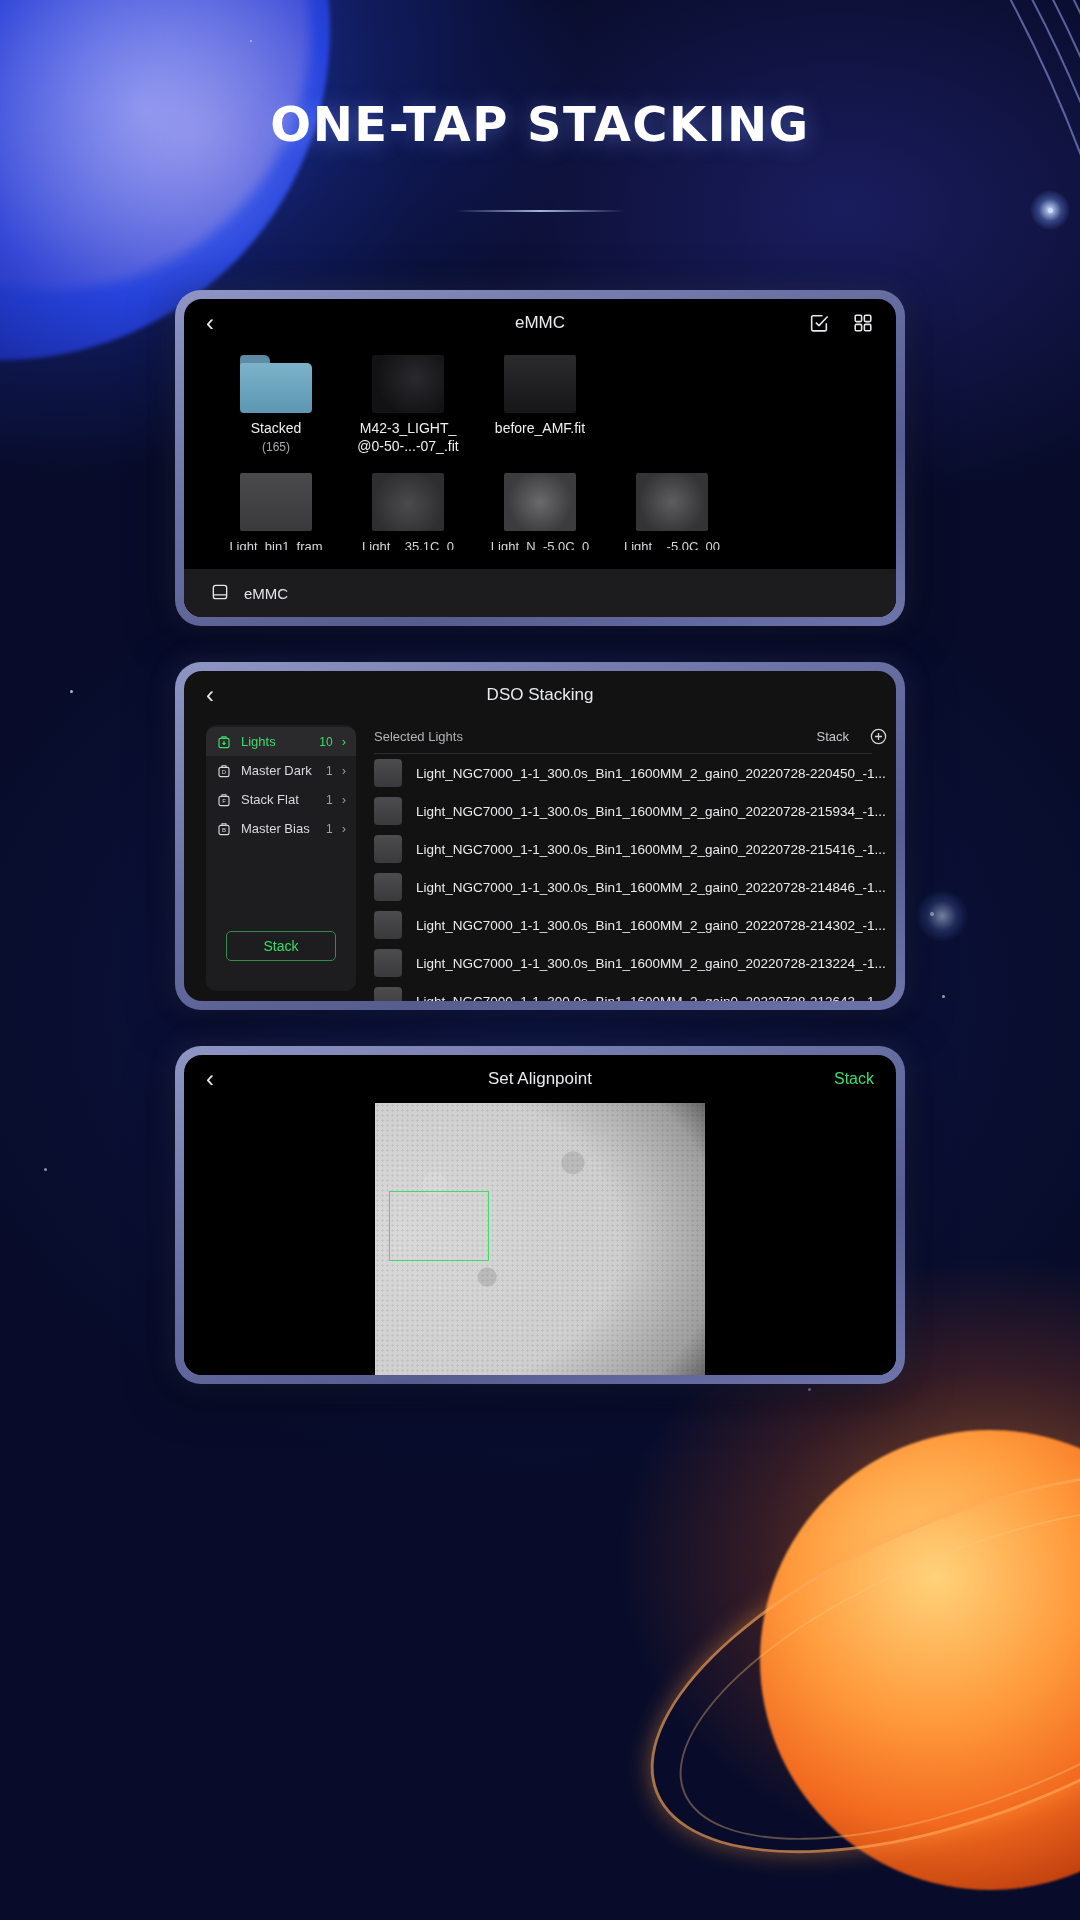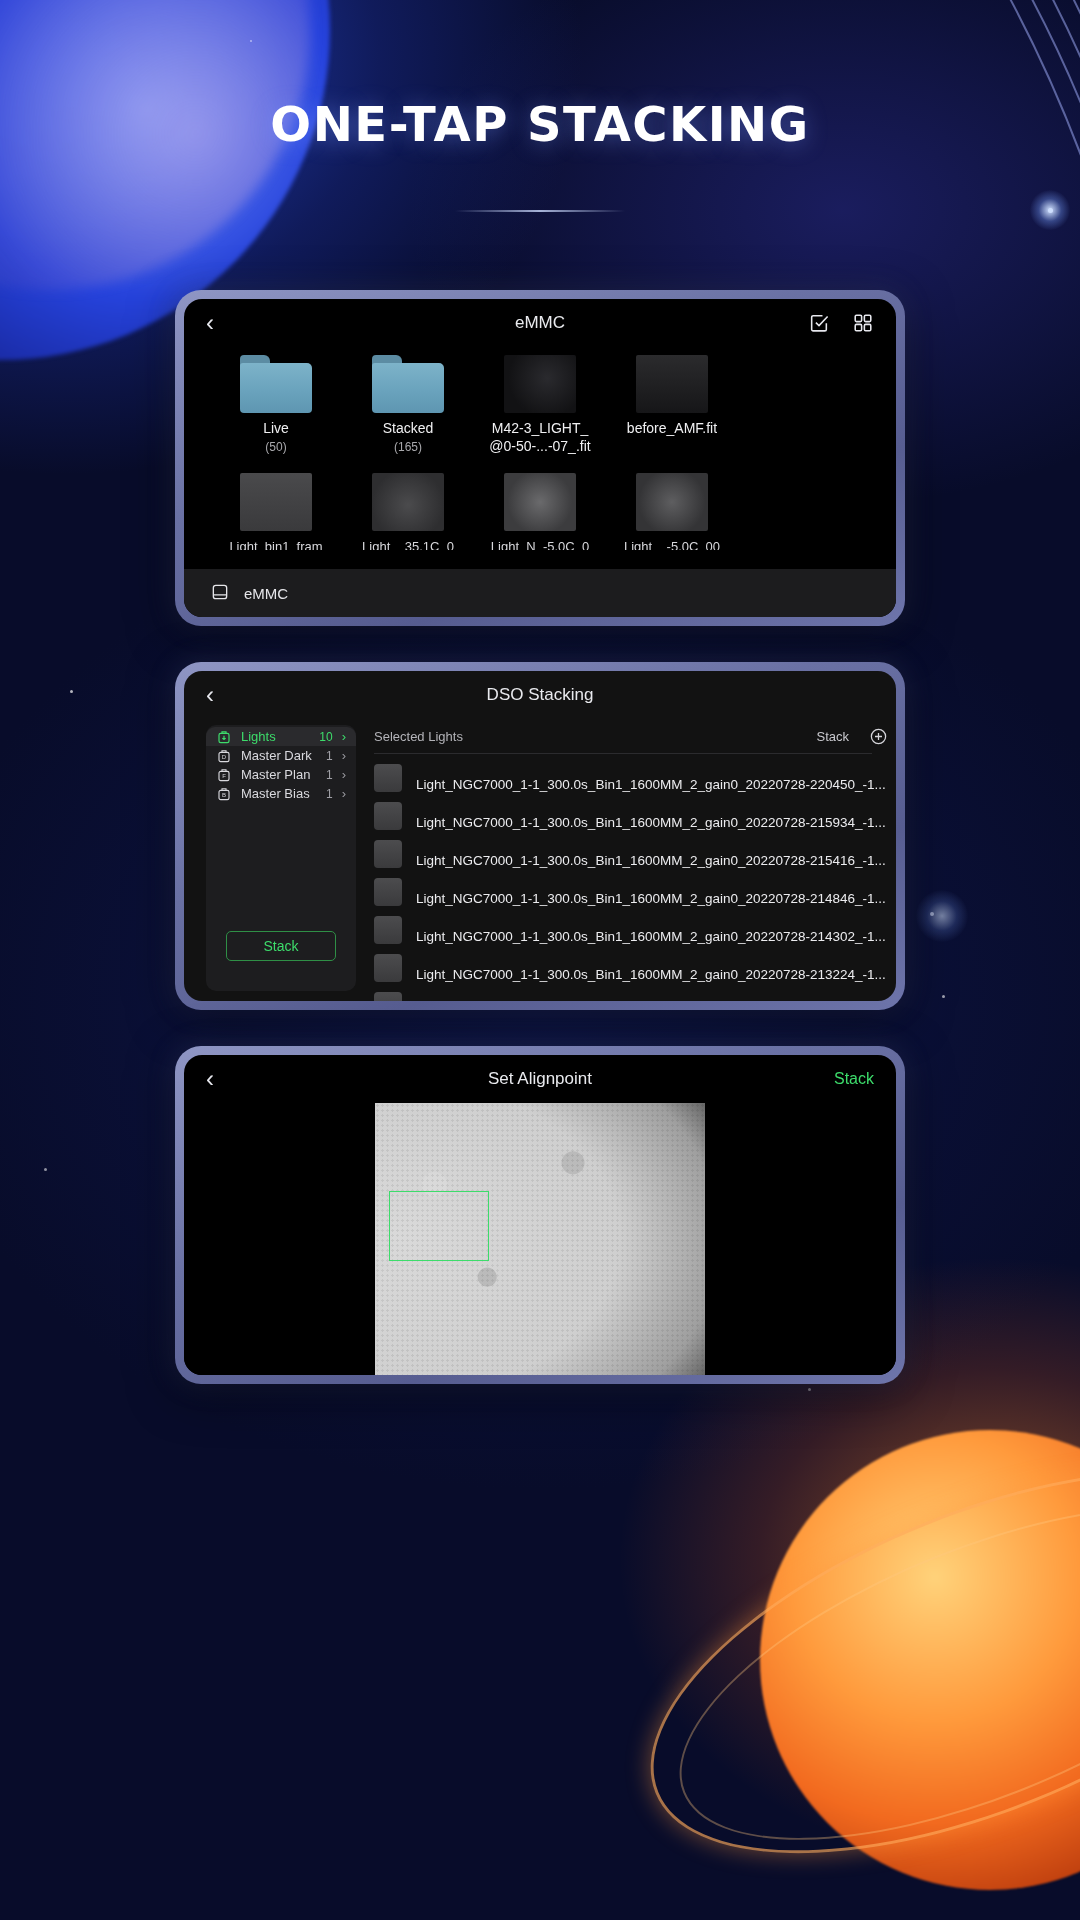--- a/index.html
+++ b/index.html
@@ -86,35 +86,35 @@
   .sub{color:#a8a8ac;font-size:12px;margin-top:2px;}
   .clipped{margin-top:8px;color:#d8d8dc;font-size:13px;height:11px;overflow:hidden;white-space:nowrap;}
   .footer-bar{position:absolute;left:0;right:0;bottom:0;height:48px;background:#1c1c1e;
     display:flex;align-items:center;padding:0 26px;gap:12px;}
   .footer-bar span.txt{color:#e6e6ea;font-size:15px;}
 
   
   .dso{display:flex;height:282px;}
   .side{width:150px;margin:6px 0 10px 22px;background:#1d1d1f;border-radius:10px;
     display:flex;flex-direction:column;padding-top:2px;position:relative;}
-  .srow{height:19px;display:flex;align-items:center;gap:9px;padding:0 10px;color:#d9d9de;font-size:13px;}
+  .srow{height:29px;display:flex;align-items:center;gap:9px;padding:0 10px;color:#d9d9de;font-size:13px;}
   .srow.active{background:#2a2a2d;color:#3ddc6b;border-radius:9px 9px 0 0;}
   .srow .cnt{margin-left:auto;font-size:12px;color:#a0a0a6;}
   .srow.active .cnt{color:#3ddc6b;}
   .srow .arr{font-size:13px;color:#9a9aa0;}
   .srow.active .arr{color:#3ddc6b;}
   .stackbtn{position:absolute;left:20px;bottom:30px;width:110px;height:30px;border:1px solid #2f8f46;
     border-radius:5px;color:#3ddc6b;font-size:14px;display:flex;align-items:center;justify-content:center;}
   .listcol{flex:1;padding:0 0 0 18px;overflow:hidden;}
   .listhead{display:flex;align-items:center;height:34px;padding-right:8px;}
   .listhead .h{color:#b3b3b8;font-size:13px;}
   .listhead .clear{margin-left:auto;color:#c9c9ce;font-size:13px;}
   .plus{margin-left:20px;width:19px;height:19px;}
   .sep{height:1px;background:#2b2b2e;margin-right:24px;}
-  .frow{display:flex;align-items:flex-end;height:38px;gap:14px;}
+  .frow{display:flex;align-items:center;height:38px;gap:14px;}
   .frow .fth{width:28px;height:28px;border-radius:4px;background:linear-gradient(180deg,#4c4c4e,#3a3a3c);flex:none;}
   .frow .fn{color:#ececef;font-size:13.5px;white-space:nowrap;overflow:hidden;}
 
   
   .moonwrap{position:absolute;left:0;right:0;top:48px;bottom:0;display:flex;justify-content:center;background:#000;}
   .moonimg{width:330px;height:272px;position:relative;overflow:hidden;
     background:
       radial-gradient(circle at 18% 30%, rgba(255,255,255,.10) 0 12px, rgba(0,0,0,0) 13px),
       radial-gradient(circle at 34% 64%, rgba(0,0,0,.12) 0 9px, rgba(0,0,0,0) 10px),
       radial-gradient(circle at 60% 22%, rgba(0,0,0,.10) 0 11px, rgba(0,0,0,0) 12px),
@@ -189,28 +189,20 @@
         </span>
       </div>
     </div>
 
     <div class="grid">
       <div class="cell">
         <div class="folder">
             <div class="tab"></div>
             <div class="body"></div>
           </div>
-        <div class="lbl">Live</div>
-        <div class="sub">(50)</div>
-      </div>
-      <div class="cell">
-        <div class="folder">
-            <div class="tab"></div>
-            <div class="body"></div>
-          </div>
         <div class="lbl">Stacked</div>
         <div class="sub">(165)</div>
       </div>
       <div class="cell">
         <div class="thumb t-dark"></div>
         <div class="lbl" style="white-space:pre-line">M42-3_LIGHT_
 @0-50-...-07_.fit</div>
       </div>
       <div class="cell">
         <div class="thumb t-d2"></div>
@@ -288,21 +280,21 @@
         </div>
 
         <div class="srow">
           <span class="ic" style="width:16px;height:16px">
             <svg viewBox="0 0 24 24" width="16" height="16" fill="none" stroke="#d9d9de" stroke-width="1.7">
               <rect x="4.5" y="6.5" width="15" height="14" rx="2.5"></rect>
               <path d="M9 6.5V4.2h6v2.3"></path>
               <text x="12" y="17" font-size="9" fill="#d9d9de" stroke="none" text-anchor="middle" font-family="Liberation Sans">F</text>
             </svg>
           </span>
-          <span>Master Plan</span>
+          <span>Stack Flat</span>
           <span class="cnt">1</span>
           <span class="arr">›</span>
         </div>
 
         <div class="srow">
           <span class="ic" style="width:16px;height:16px">
             <svg viewBox="0 0 24 24" width="16" height="16" fill="none" stroke="#d9d9de" stroke-width="1.7">
               <rect x="4.5" y="6.5" width="15" height="14" rx="2.5"></rect>
               <path d="M9 6.5V4.2h6v2.3"></path>
               <text x="12" y="17" font-size="9" fill="#d9d9de" stroke="none" text-anchor="middle" font-family="Liberation Sans">B</text>

